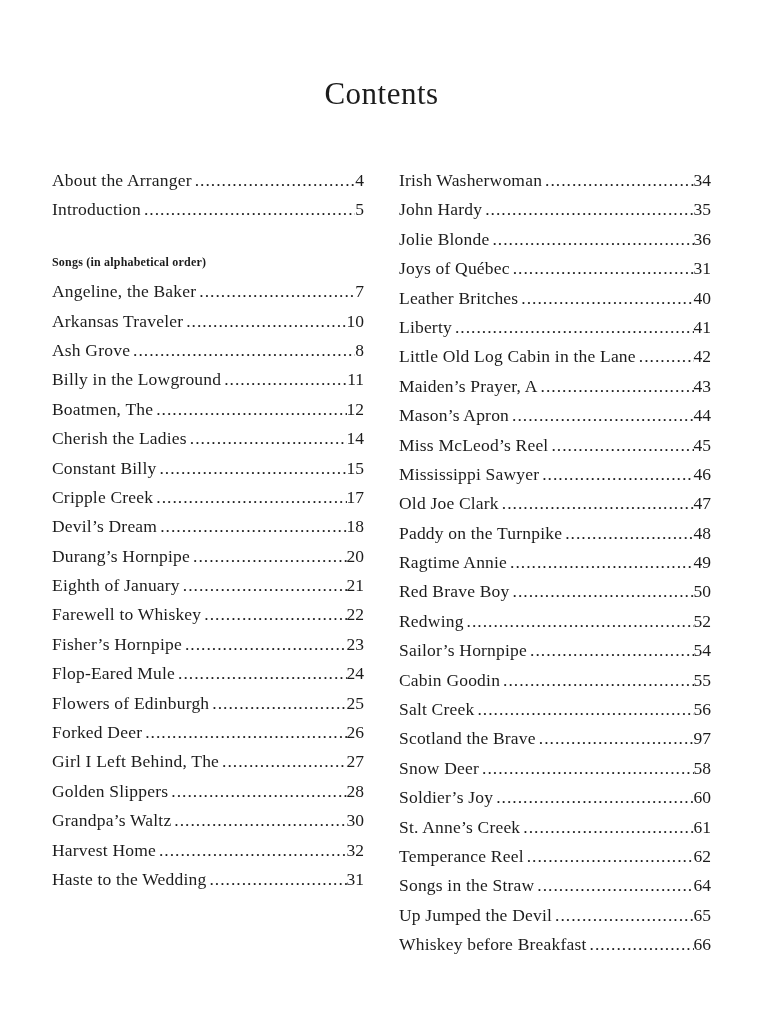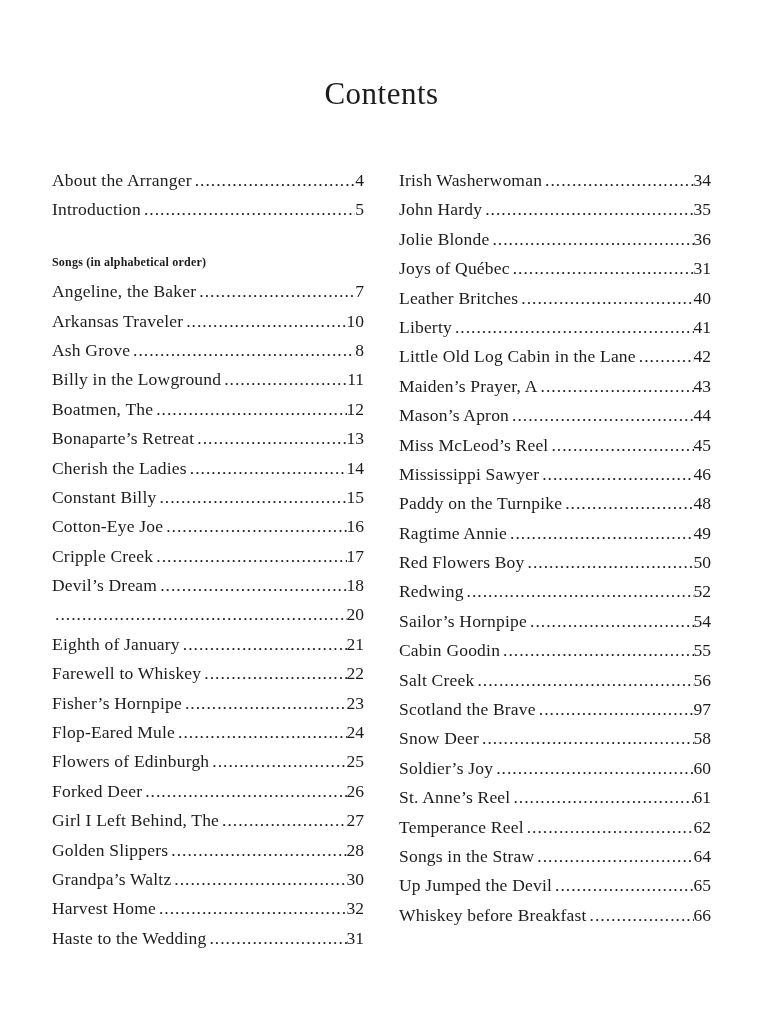--- a/index.html
+++ b/index.html
@@ -123,57 +123,48 @@
             <span class="dots"></span>
             <span class="page-num">11</span>
           </div>
 
           <div class="entry">
             <span class="entry-title">Boatmen, The</span>
             <span class="dots"></span>
             <span class="page-num">12</span>
           </div>
 
-          <div class="entry">
-            <span class="entry-title">Bonaparte’s Retreat</span>
-            <span class="dots"></span>
-            <span class="page-num">13</span>
-          </div>
 
           <div class="entry">
             <span class="entry-title">Cherish the Ladies</span>
             <span class="dots"></span>
             <span class="page-num">14</span>
           </div>
 
           <div class="entry">
             <span class="entry-title">Constant Billy</span>
             <span class="dots"></span>
             <span class="page-num">15</span>
           </div>
 
-          <div class="entry">
-            <span class="entry-title">Cotton-Eye Joe</span>
-            <span class="dots"></span>
-            <span class="page-num">16</span>
-          </div>
 
           <div class="entry">
             <span class="entry-title">Cripple Creek</span>
             <span class="dots"></span>
             <span class="page-num">17</span>
           </div>
 
           <div class="entry">
             <span class="entry-title">Devil’s Dream</span>
             <span class="dots"></span>
             <span class="page-num">18</span>
           </div>
 
           <div class="entry">
+            <span class="entry-title">Durang’s Hornpipe</span>
             <span class="dots"></span>
             <span class="page-num">20</span>
           </div>
 
           <div class="entry">
             <span class="entry-title">Eighth of January</span>
             <span class="dots"></span>
             <span class="page-num">21</span>
           </div>
 
@@ -301,35 +292,40 @@
             <span class="dots"></span>
             <span class="page-num">45</span>
           </div>
 
           <div class="entry">
             <span class="entry-title">Mississippi Sawyer</span>
             <span class="dots"></span>
             <span class="page-num">46</span>
           </div>
 
+          <div class="entry">
+            <span class="entry-title">Old Joe Clark</span>
+            <span class="dots"></span>
+            <span class="page-num">47</span>
+          </div>
 
           <div class="entry">
             <span class="entry-title">Paddy on the Turnpike</span>
             <span class="dots"></span>
             <span class="page-num">48</span>
           </div>
 
           <div class="entry">
             <span class="entry-title">Ragtime Annie</span>
             <span class="dots"></span>
             <span class="page-num">49</span>
           </div>
 
           <div class="entry">
-            <span class="entry-title">Red Flowers Boy</span>
+            <span class="entry-title">Red Brave Boy</span>
             <span class="dots"></span>
             <span class="page-num">50</span>
           </div>
 
           <div class="entry">
             <span class="entry-title">Redwing</span>
             <span class="dots"></span>
             <span class="page-num">52</span>
           </div>
 
@@ -363,21 +359,21 @@
             <span class="page-num">58</span>
           </div>
 
           <div class="entry">
             <span class="entry-title">Soldier’s Joy</span>
             <span class="dots"></span>
             <span class="page-num">60</span>
           </div>
 
           <div class="entry">
-            <span class="entry-title">St. Anne’s Reel</span>
+            <span class="entry-title">St. Anne’s Creek</span>
             <span class="dots"></span>
             <span class="page-num">61</span>
           </div>
 
           <div class="entry">
             <span class="entry-title">Temperance Reel</span>
             <span class="dots"></span>
             <span class="page-num">62</span>
           </div>
 

